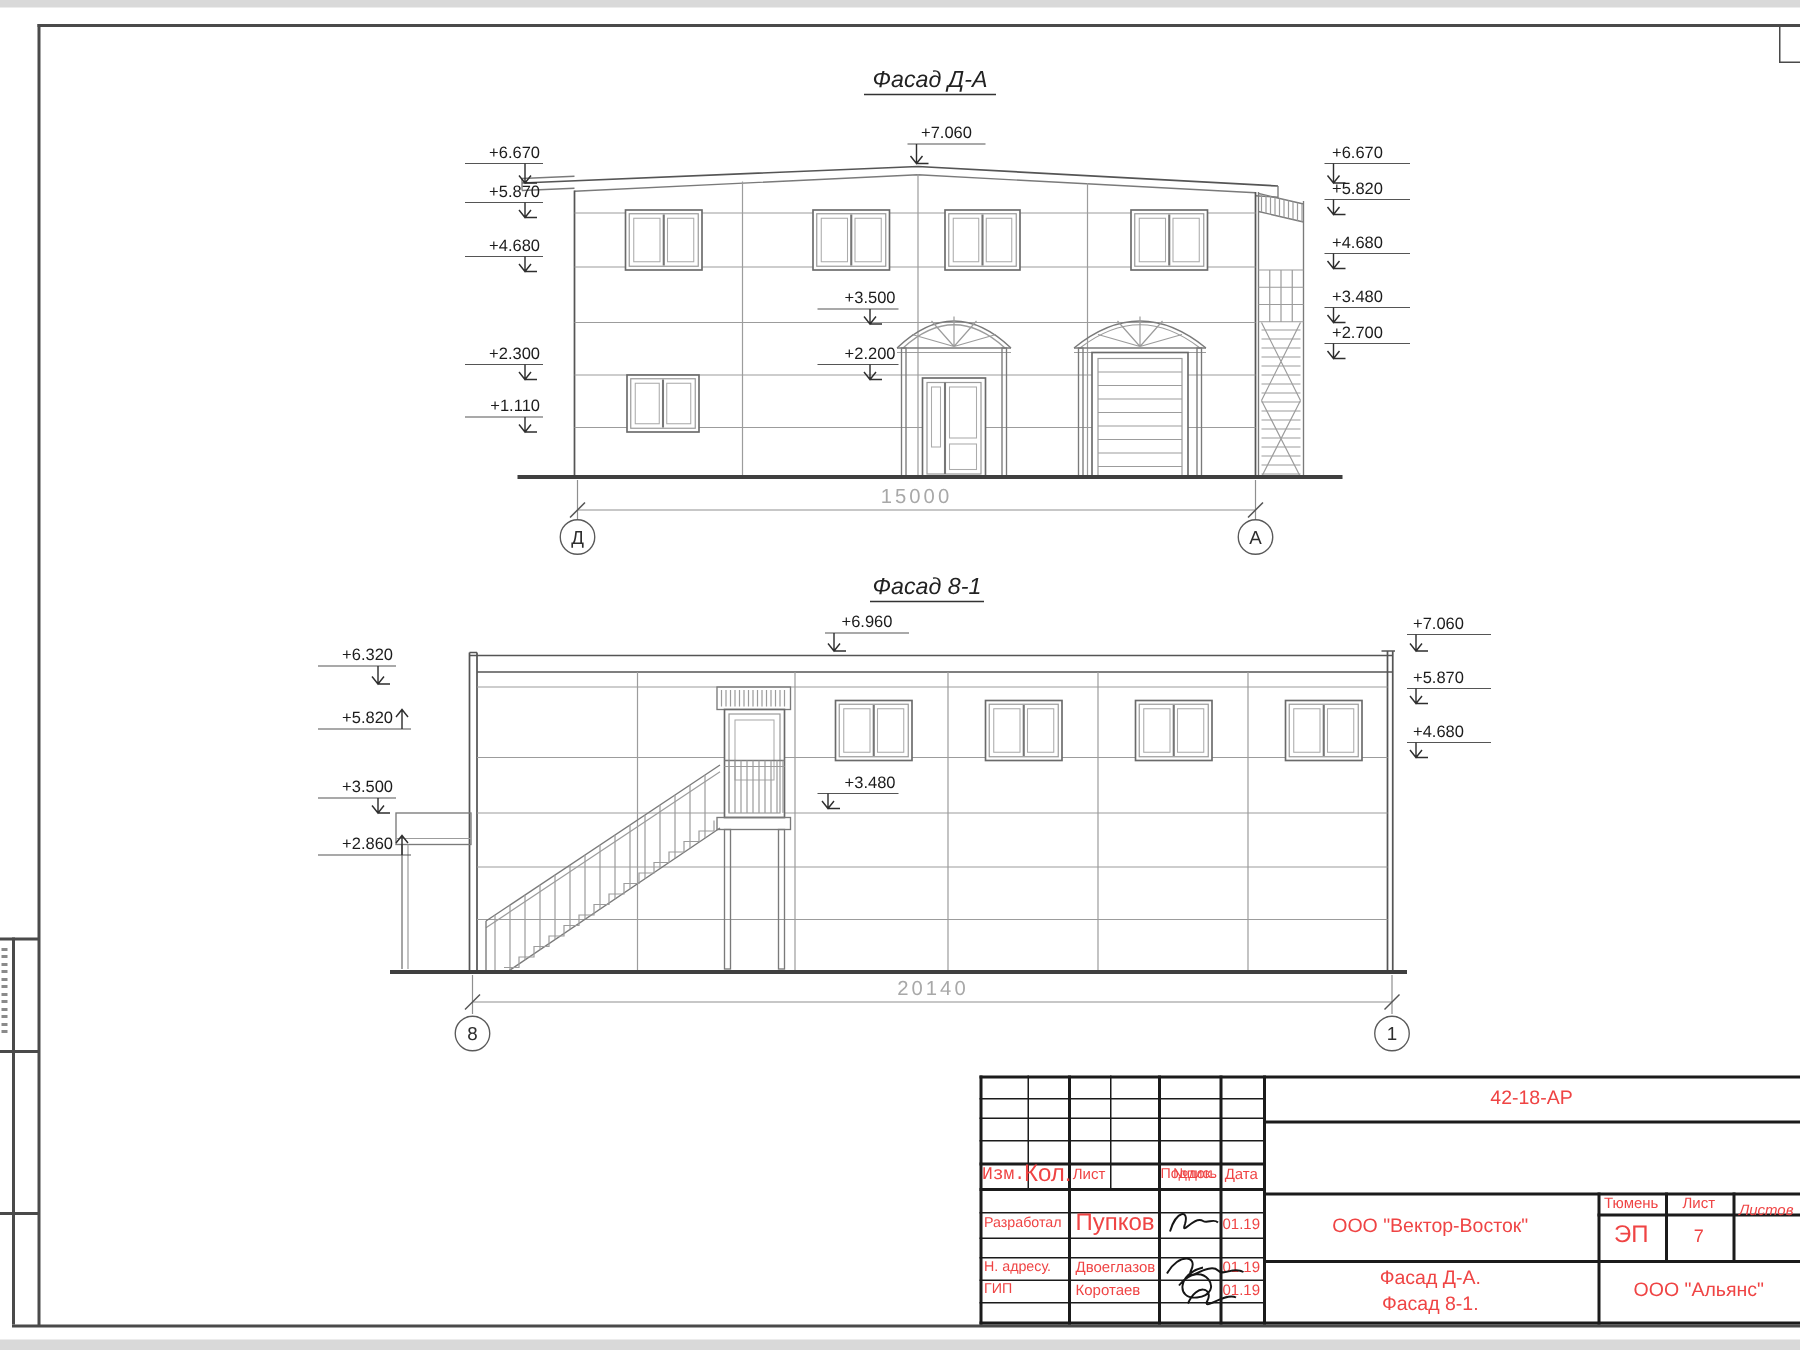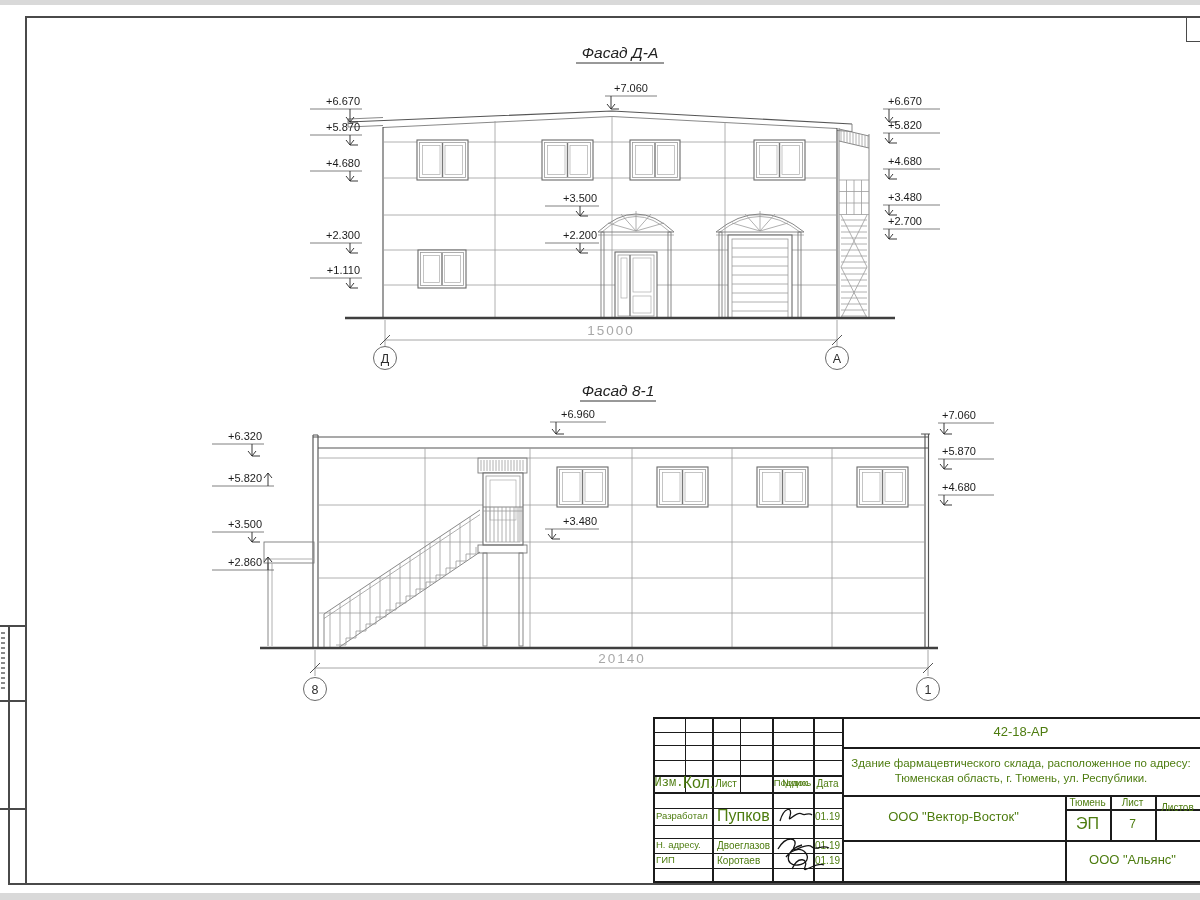--- a/index.html
+++ b/index.html
@@ -25,21 +25,21 @@
   .dimtick{stroke:#555;stroke-width:1;}
   .dimtext{font-size:13.5px;fill:#a8a8a8;letter-spacing:2px;}
   .axisc{stroke:#5a5a5a;stroke-width:0.9;fill:#fff;}
   .axist{font-size:12.5px;fill:#2e2e2e;}
   .ftitle{font-size:15.5px;font-style:italic;fill:#222;}
   .tline{stroke:#333;stroke-width:1;}
   
   .tb{position:absolute;left:653px;top:717px;width:547px;height:166px;}
   .tb .v,.tb .h{position:absolute;background:#1b1b1b;}
   .tb-cell{position:absolute;display:flex;align-items:center;justify-content:center;
-           color:#4d7c0f;text-align:center;line-height:1.3;}
+           color:#ef4444;text-align:center;line-height:1.3;}
   .tb-cell.left{justify-content:flex-start;padding-left:3px;box-sizing:border-box;}
   .stamp-sliver{position:absolute;left:1px;top:632px;width:4px;height:58px;
      background:repeating-linear-gradient(to bottom,#8a8a8a 0 2px,transparent 2px 5px);}
   .cornerbox{position:absolute;left:1186px;top:16px;width:14px;height:25px;
      border-left:1.5px solid #4a4a4a;border-bottom:1.5px solid #4a4a4a;}
 </style>
 </head>
 <body>
 
 <div class="sheet">
@@ -400,26 +400,26 @@
     <div class="tb-cell left" style="left:0;top:136px;width:59px;height:15px;font-size:9.5px;">ГИП</div>
     <div class="tb-cell left" style="left:61px;top:136px;width:44px;height:15px;font-size:10px;">Коротаев</div>
     <div class="tb-cell" style="left:160px;top:136px;width:29px;height:15px;font-size:10px;">01.19</div>
 
     <svg style="position:absolute;left:119px;top:80px;pointer-events:none;" width="75" height="84" viewBox="0 0 75 84">
       <path d="M8 24 C12 10 21 9 18 19 C15 28 24 13 30 17 C33 19 37 15 40 18" stroke="#151515" stroke-width="1.3" fill="none"></path>
       <path d="M6 52 C14 38 27 40 22 50 C18 59 34 44 40 50 C44 54 50 47 57 51 M14 60 C30 40 46 66 26 68 C12 69.5 13 52 30 48 M20 72 C26 58 37 62 33 70 C29 78 45 64 52 68" stroke="#151515" stroke-width="1.3" fill="none"></path>
     </svg>
 
     <div class="tb-cell" style="left:189px;top:0;width:358px;height:30px;font-size:13px;">42-18-АР</div>
-    <div class="tb-cell" style="left:189px;top:30px;width:358px;height:48px;font-size:11.5px;flex-direction:column;">
-      <span>Здание фармацевтического склада, расположенное по адресу:</span>
-      <span>Тюменская область, г. Тюмень, ул. Республики.</span>
-    </div>
     <div class="tb-cell" style="left:189px;top:78px;width:223px;height:45px;font-size:13px;">ООО "Вектор-Восток"</div>
     <div class="tb-cell" style="left:412px;top:78px;width:45px;height:14px;font-size:10px;">Тюмень</div>
     <div class="tb-cell" style="left:457px;top:78px;width:45px;height:14px;font-size:10px;">Лист</div>
-    <div class="tb-cell" style="left:502px;top:78px;width:45px;height:24px;font-size:10px;">Листов</div>
+    <div class="tb-cell" style="left:502px;top:78px;width:45px;height:24px;font-size:10px;font-style:italic;">Листов</div>
     <div class="tb-cell" style="left:412px;top:92px;width:45px;height:31px;font-size:16px;">ЭП</div>
     <div class="tb-cell" style="left:457px;top:92px;width:45px;height:31px;font-size:12px;">7</div>
     <div class="tb-cell" style="left:502px;top:92px;width:45px;height:31px;font-size:12px;"></div>
+    <div class="tb-cell" style="left:189px;top:123px;width:223px;height:41px;font-size:13px;flex-direction:column;">
+      <span>Фасад Д-А.</span>
+      <span>Фасад 8-1.</span>
+    </div>
     <div class="tb-cell" style="left:412px;top:123px;width:135px;height:41px;font-size:13px;">ООО "Альянс"</div>
   </div>
 </div>
 
 </body></html>

